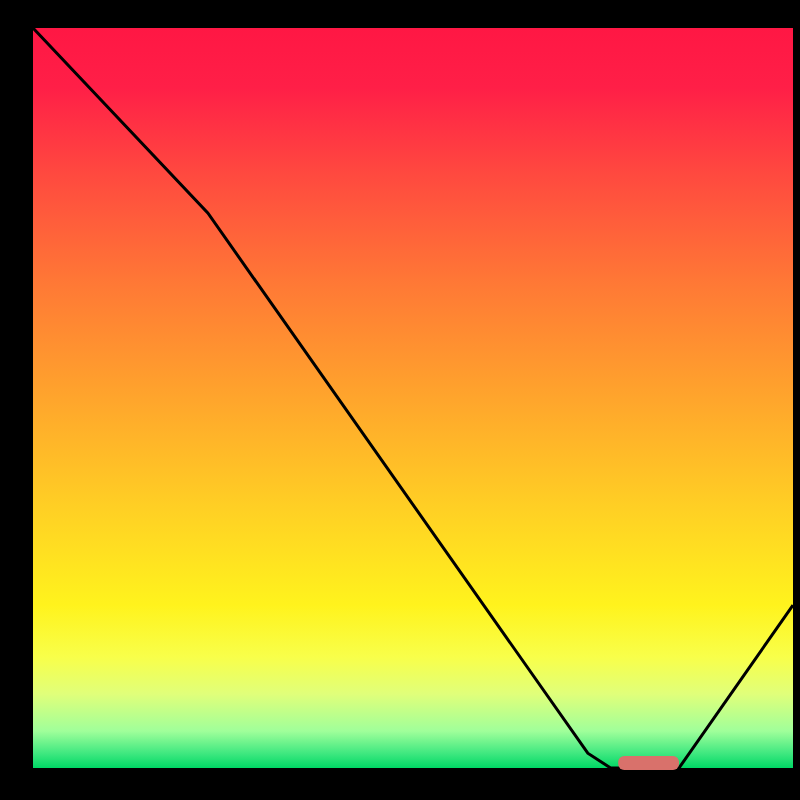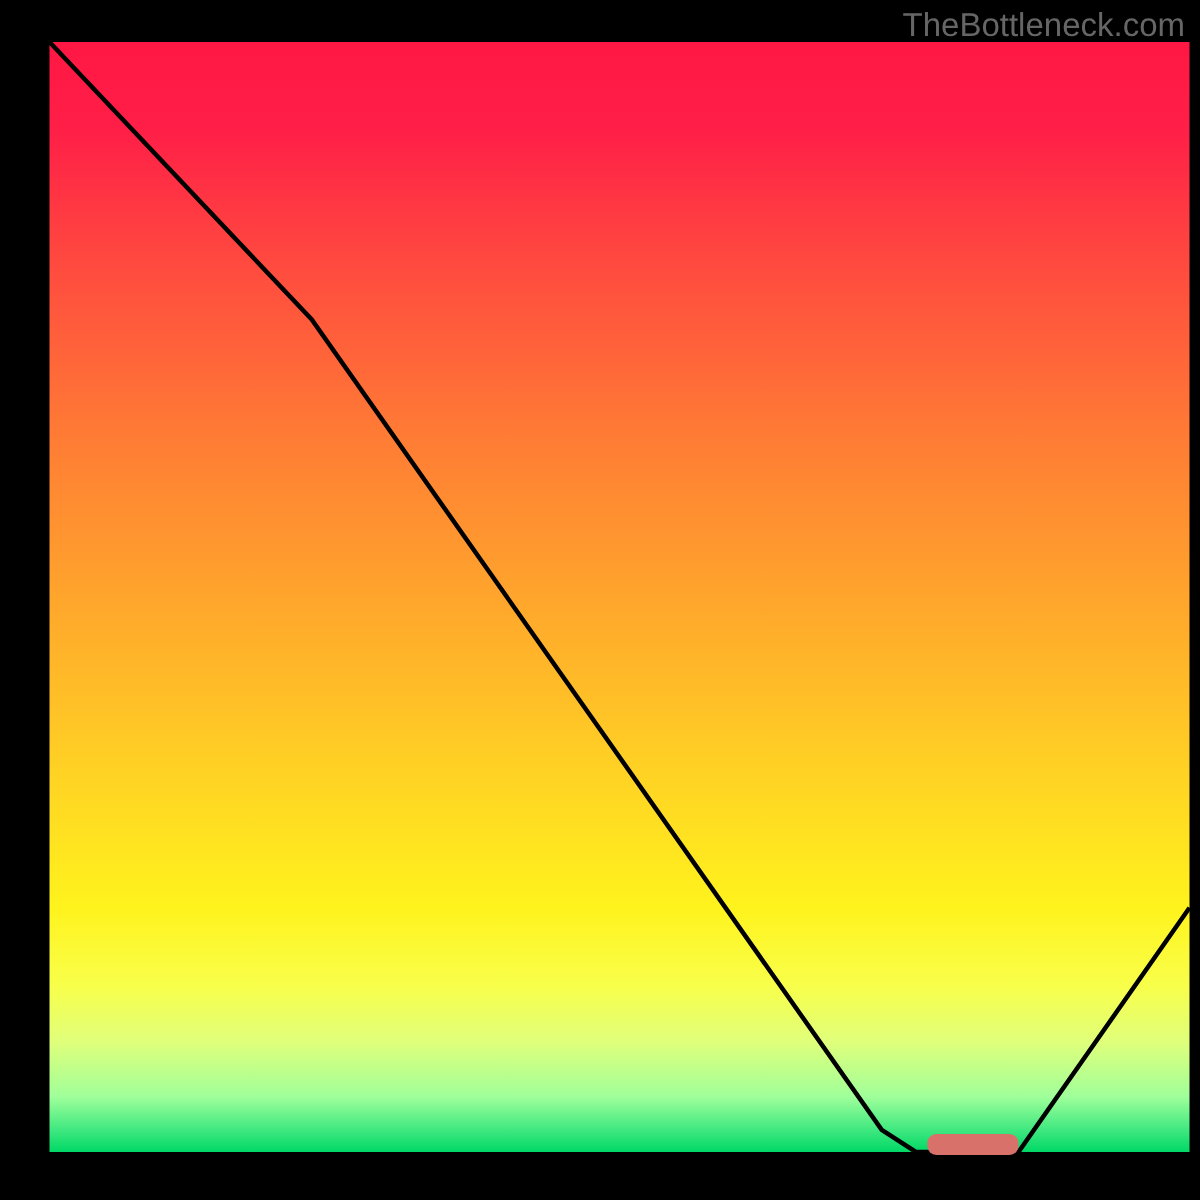--- a/index.html
+++ b/index.html
@@ -25,21 +25,20 @@
     z-index: 10;
   }
   svg {
     display: block;
   }
 </style>
 </head>
 <body>
 
 <div class="container">
-  <div class="watermark">TheBottleneck.com</div>
   <svg id="chart-svg" width="800" height="800">
     <defs>
       <linearGradient id="bg-grad" x1="0" y1="0" x2="0" y2="1">
           <stop offset="0%" stop-color="#ff1744"></stop>
           <stop offset="8%" stop-color="#ff1f47"></stop>
           <stop offset="20%" stop-color="#ff4a3f"></stop>
           <stop offset="35%" stop-color="#ff7a35"></stop>
           <stop offset="50%" stop-color="#ffa52c"></stop>
           <stop offset="65%" stop-color="#ffd024"></stop>
           <stop offset="78%" stop-color="#fff31d"></stop>

